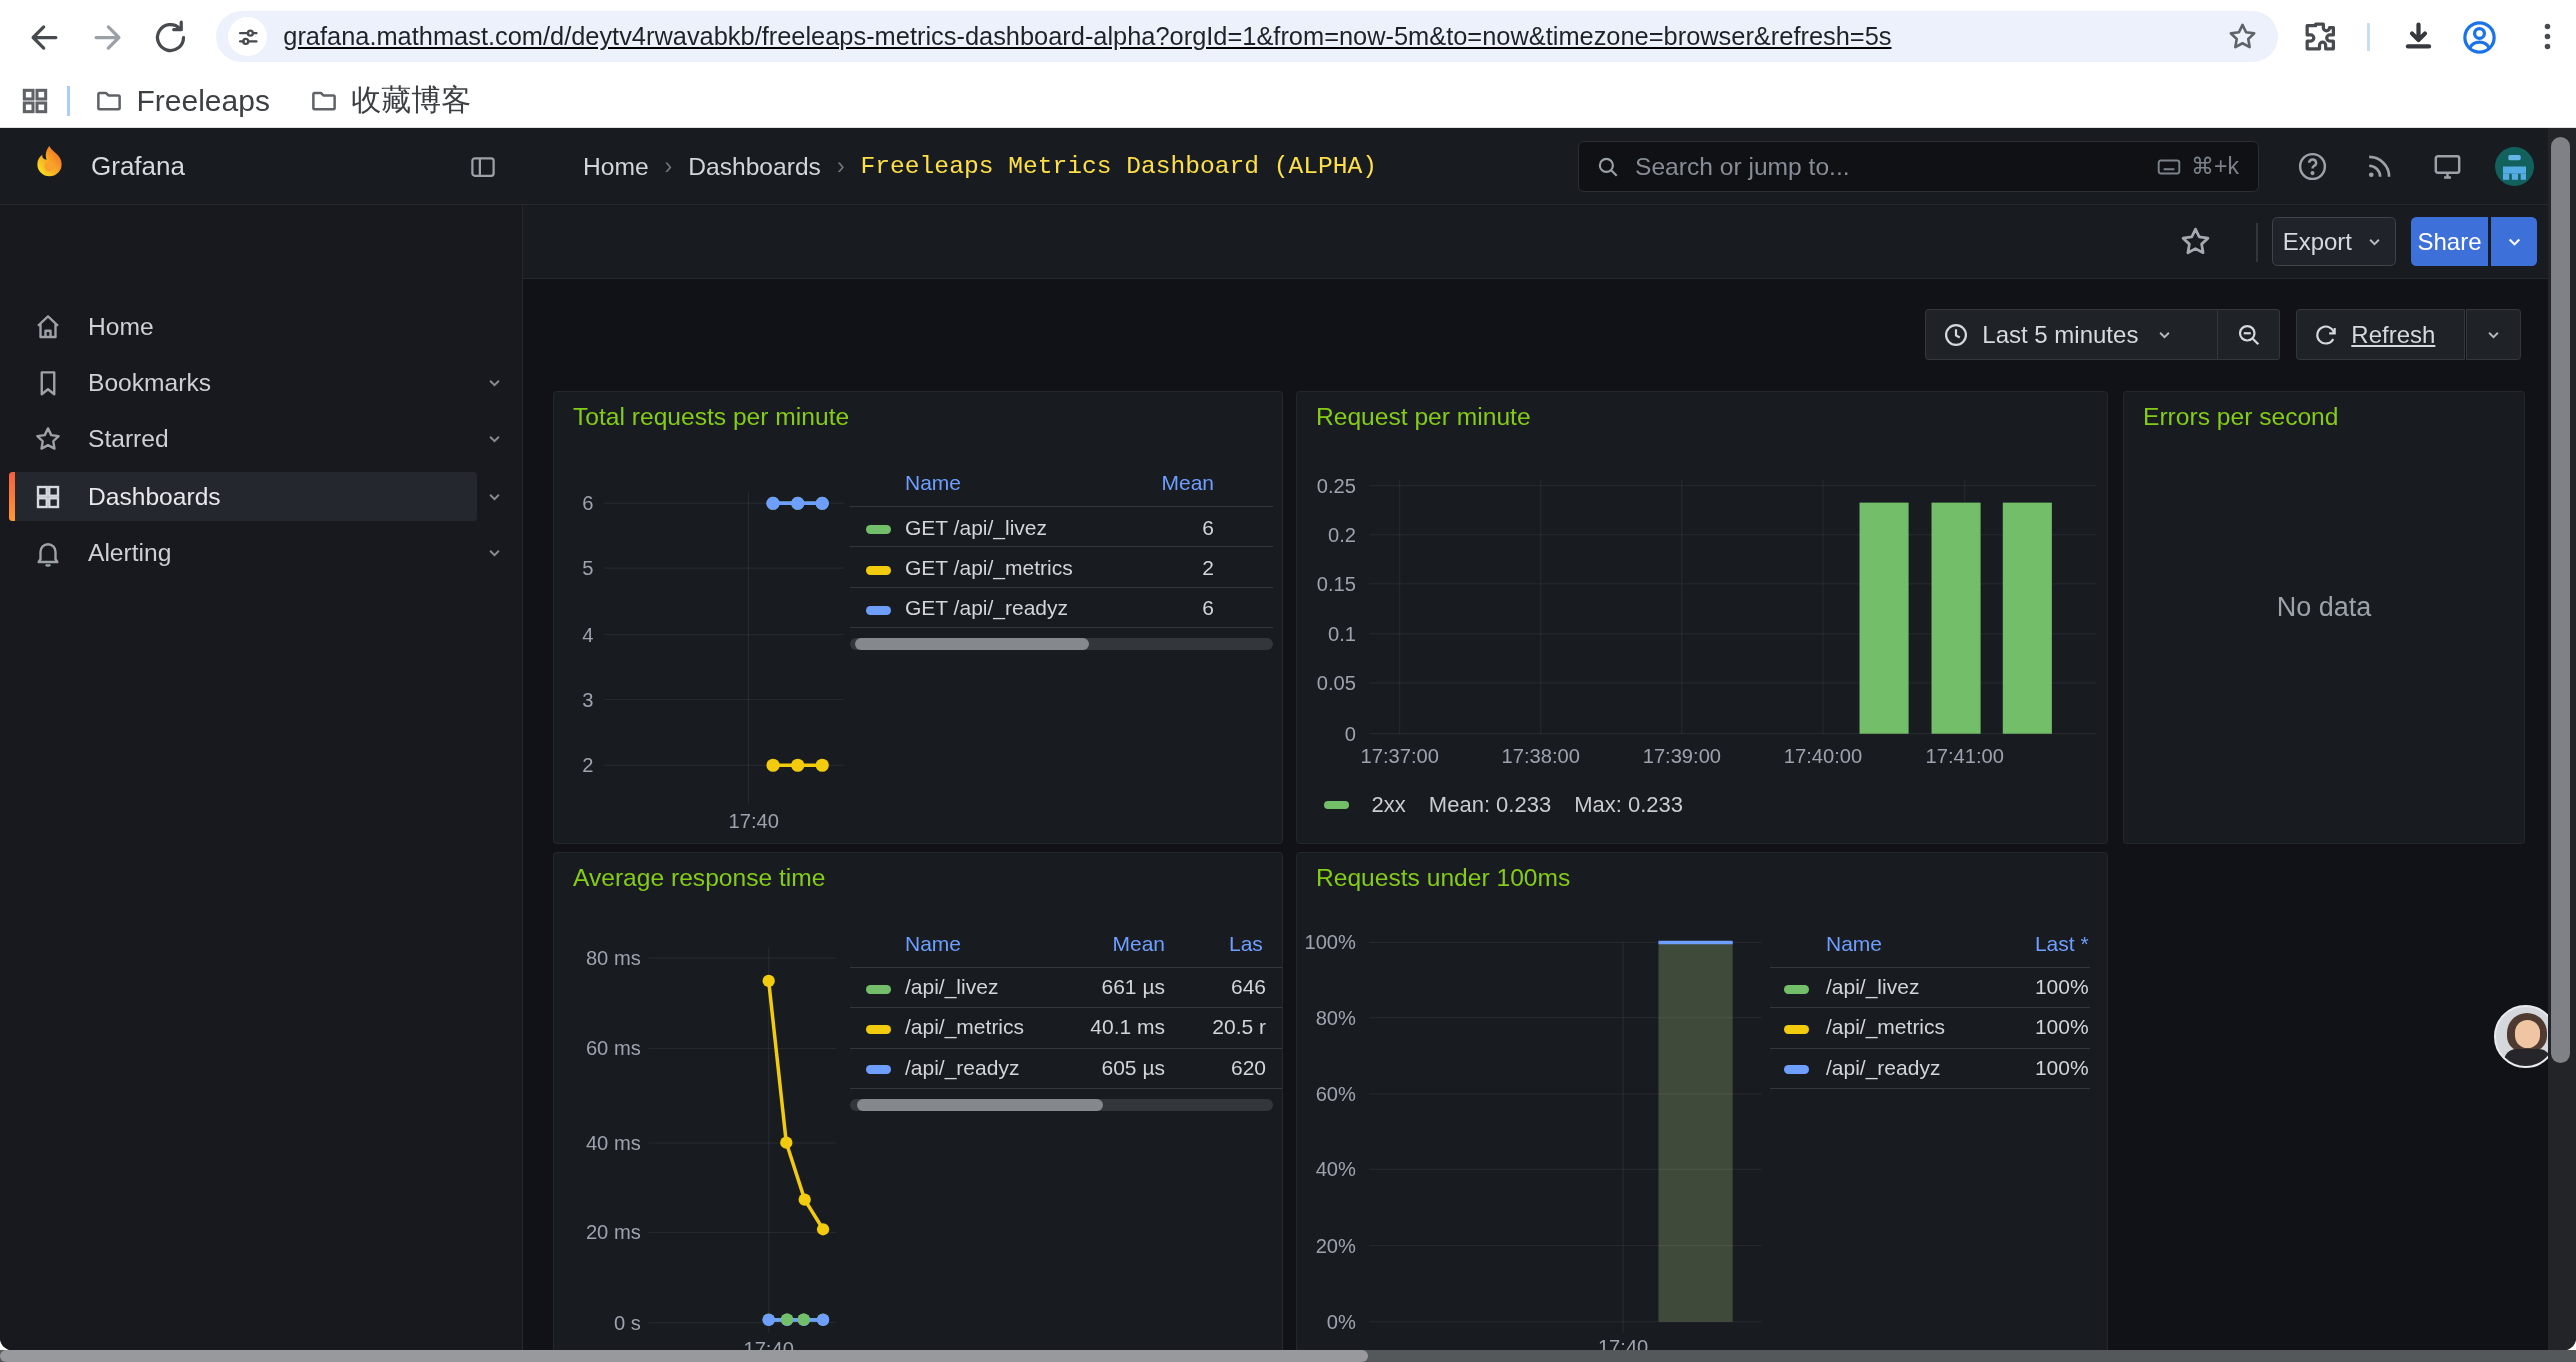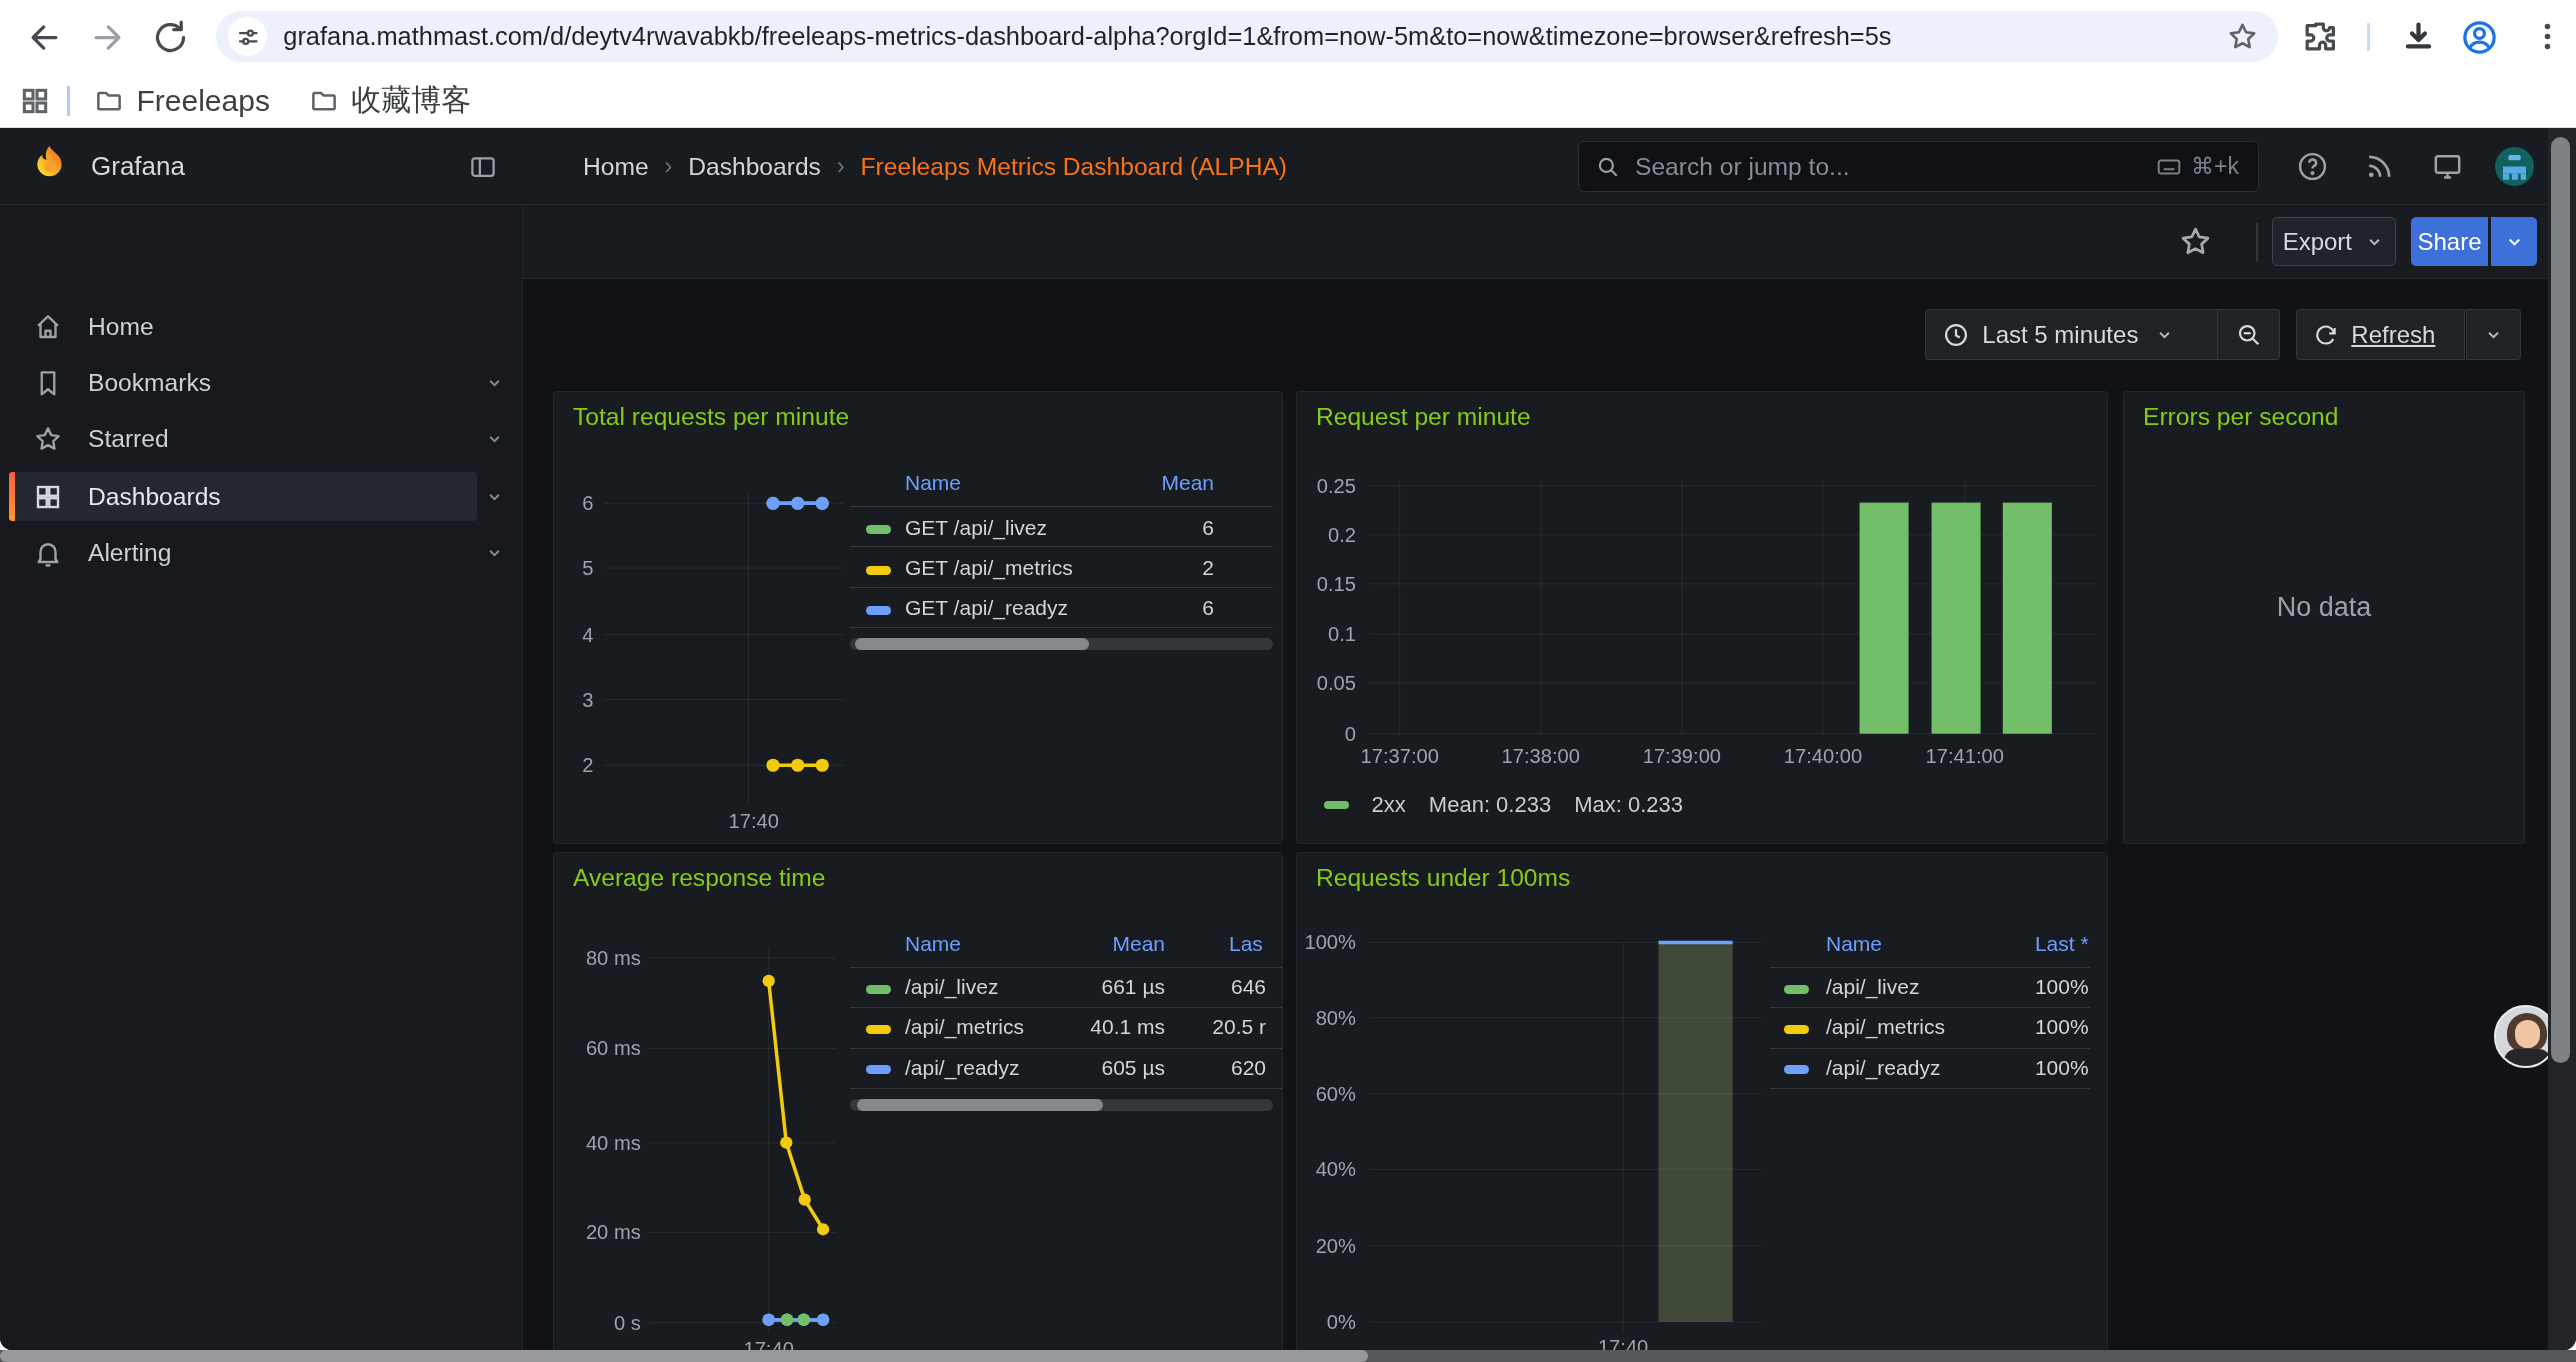--- a/index.html
+++ b/index.html
@@ -4,36 +4,36 @@
 <style>
   * { margin:0; padding:0; box-sizing:border-box; }
   html,body { width:2576px; height:1363px; }
   body { font-family:"Liberation Sans", sans-serif; background:#fff; overflow:hidden; position:relative; }
   .abs { position:absolute; }
   svg { display:block; }
 
   
   .toolbar { position:absolute; left:0; top:0; width:2576px; height:74px; background:#ffffff; }
   .nav-ic { position:absolute; width:39px; height:39px; top:17.5px; cursor:pointer; }
-  .url-pill { position:absolute; left:216px; top:11.4px; width:2062px; height:51px; border-radius:25.4px; background:#EDF1FB; display:flex; align-items:center; }
+  .url-pill { position:absolute; left:216px; top:11.4px; width:2062px; height:51px; border-radius:25.4px; background:#EDF1FB; display:flex; align-items:center;text-decoration:underline; }
   .tune-circle { width:39px; height:39px; border-radius:50%; background:#fff; margin-left:12.3px; display:flex; align-items:center; justify-content:center; flex:0 0 auto; }
   .url-text { margin-left:16px; font-size:25.4px; color:#1F2328; white-space:nowrap; overflow:hidden; flex:1 1 auto; }
   .bookmarks { position:absolute; left:0; top:74px; width:2576px; height:54px; background:#fff; border-bottom:0.9px solid #DFE1E5; display:flex; align-items:center; }
   .bm-item { display:flex; align-items:center; gap:12.3px; margin-right:39px; cursor:pointer; }
   .bm-label { font-size:30px; color:#3C4043; white-space:nowrap; }
   .bm-divider { width:2.6px; height:30px; background:#AECBFA; margin:0 24.6px 0 16px; }
 
   
   .page { position:absolute; left:0; top:128px; width:2576px; height:1222px; background:#111217; border-radius:0 0 12.3px 12.3px; overflow:hidden; }
   .gf-header { position:absolute; left:0; top:0; width:2576px; height:77px; background:#181B20; border-bottom:0.9px solid #25282E; }
   .brand { position:absolute; left:91px; top:0; height:77px; display:flex; align-items:center; font-size:26px; font-weight:500; color:#D6D9DE; }
   .crumbs { position:absolute; left:583px; top:0; height:77px; display:flex; align-items:center; gap:16px; font-size:24.6px; }
   .crumb-link { color:#D2D5DA; cursor:pointer; white-space:nowrap; }
   .crumb-sep { color:#6F7680; font-size:23px; }
-  .crumb-current { color:#f97316; white-space:nowrap; }
+  .crumb-current { color:#fde047; white-space:nowrap;font-family:Liberation Mono, monospace; }
   .search-box { position:absolute; left:1578px; top:13px; width:681px; height:51px; background:#0F1115; border:0.9px solid #2C3036; border-radius:6.1px; display:flex; align-items:center; cursor:text; }
   .search-ph { margin-left:14px; font-size:24.6px; color:#878D96; flex:1 1 auto; white-space:nowrap; }
   .kbd-hint { display:flex; align-items:center; gap:8.8px; margin-right:19px; color:#7C828B; font-size:23px; white-space:nowrap; }
   .hd-ic { position:absolute; top:19px; width:39px; height:39px; display:flex; align-items:center; justify-content:center; cursor:pointer; }
 
   .sidebar { position:absolute; left:0; top:77px; width:523px; height:1145px; background:#17191E; border-right:0.9px solid #24272D; }
   .side-item { position:absolute; left:0; width:523px; height:49px; display:flex; align-items:center; cursor:pointer; }
   .side-ic { position:absolute; left:33px; width:30px; height:30px; }
   .side-label { position:absolute; left:88px; font-size:24.6px; color:#CDD0D5; white-space:nowrap; }
   .side-chev { position:absolute; left:484px; width:21px; height:21px; }

